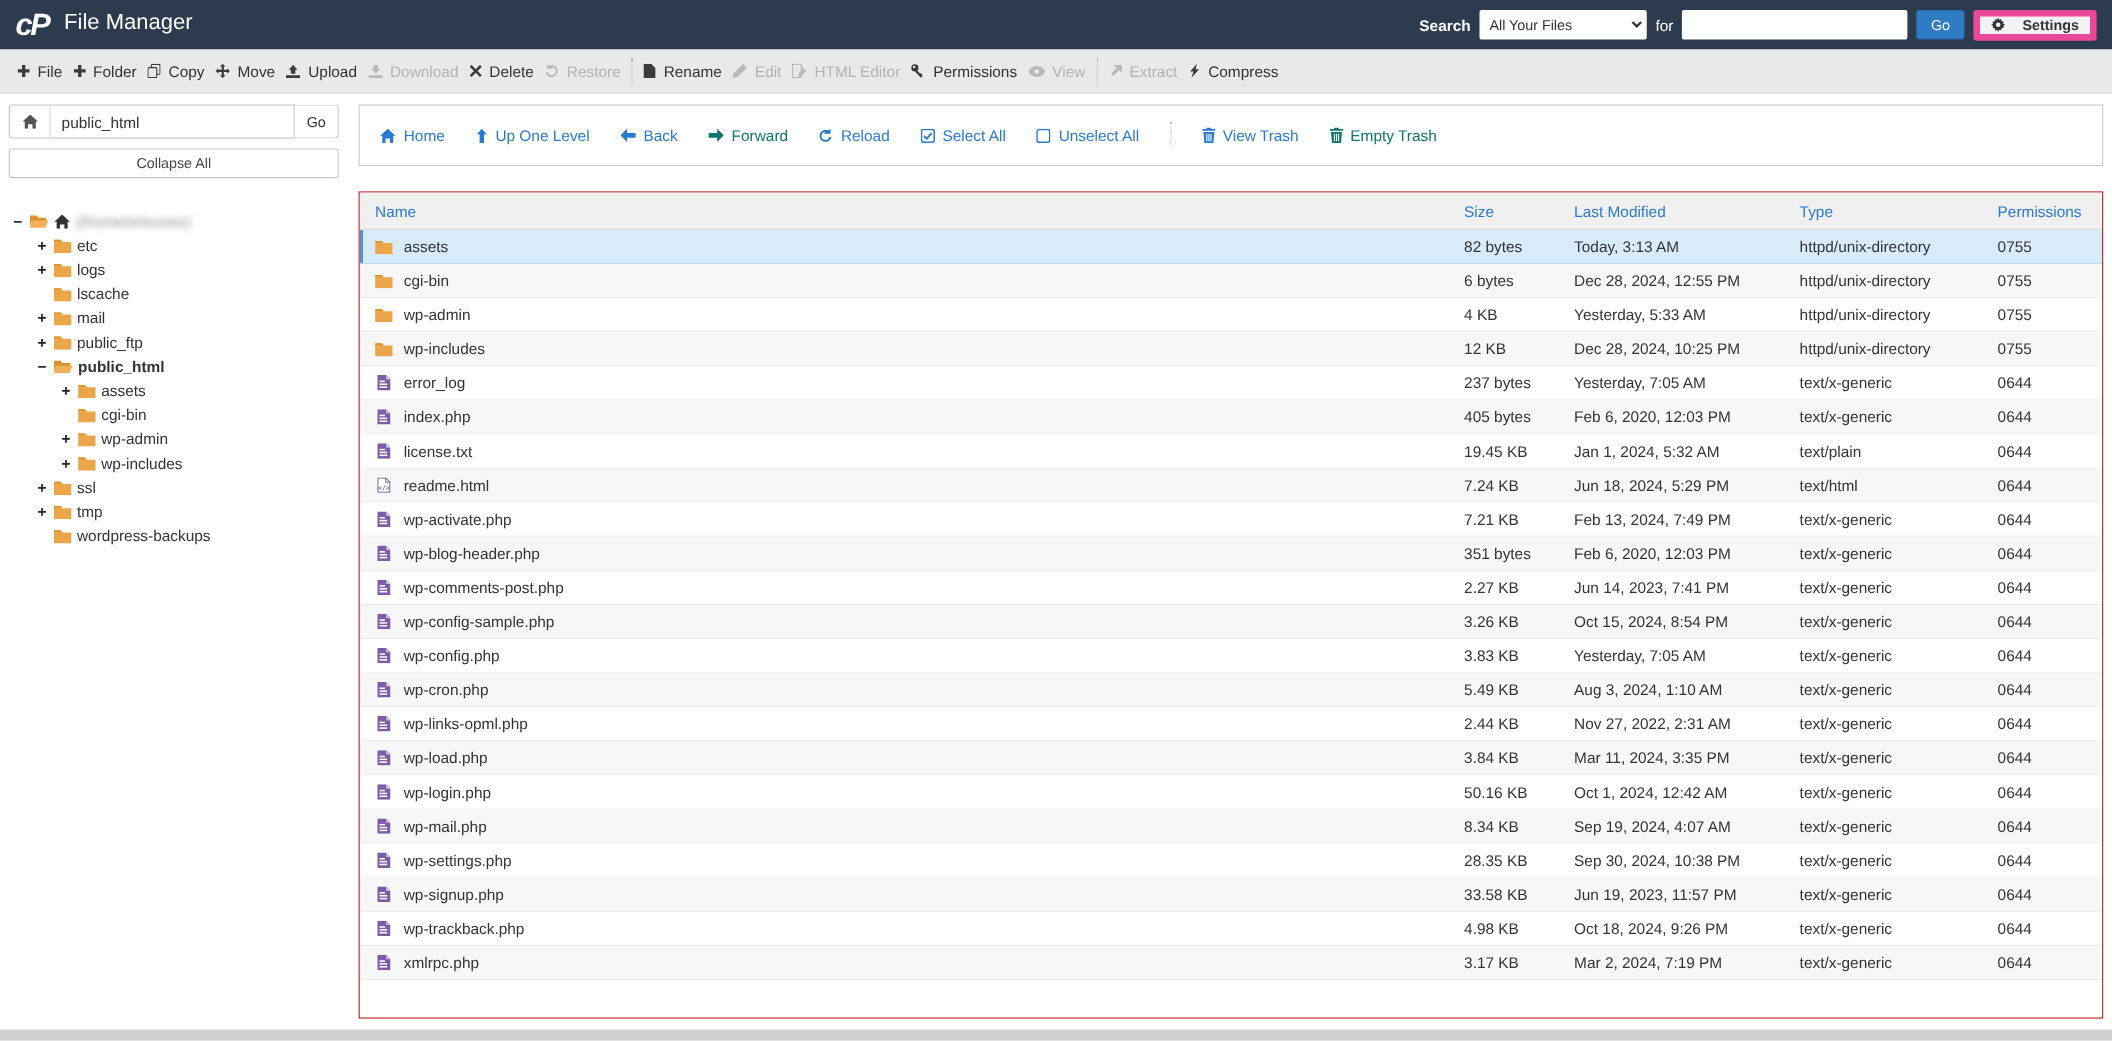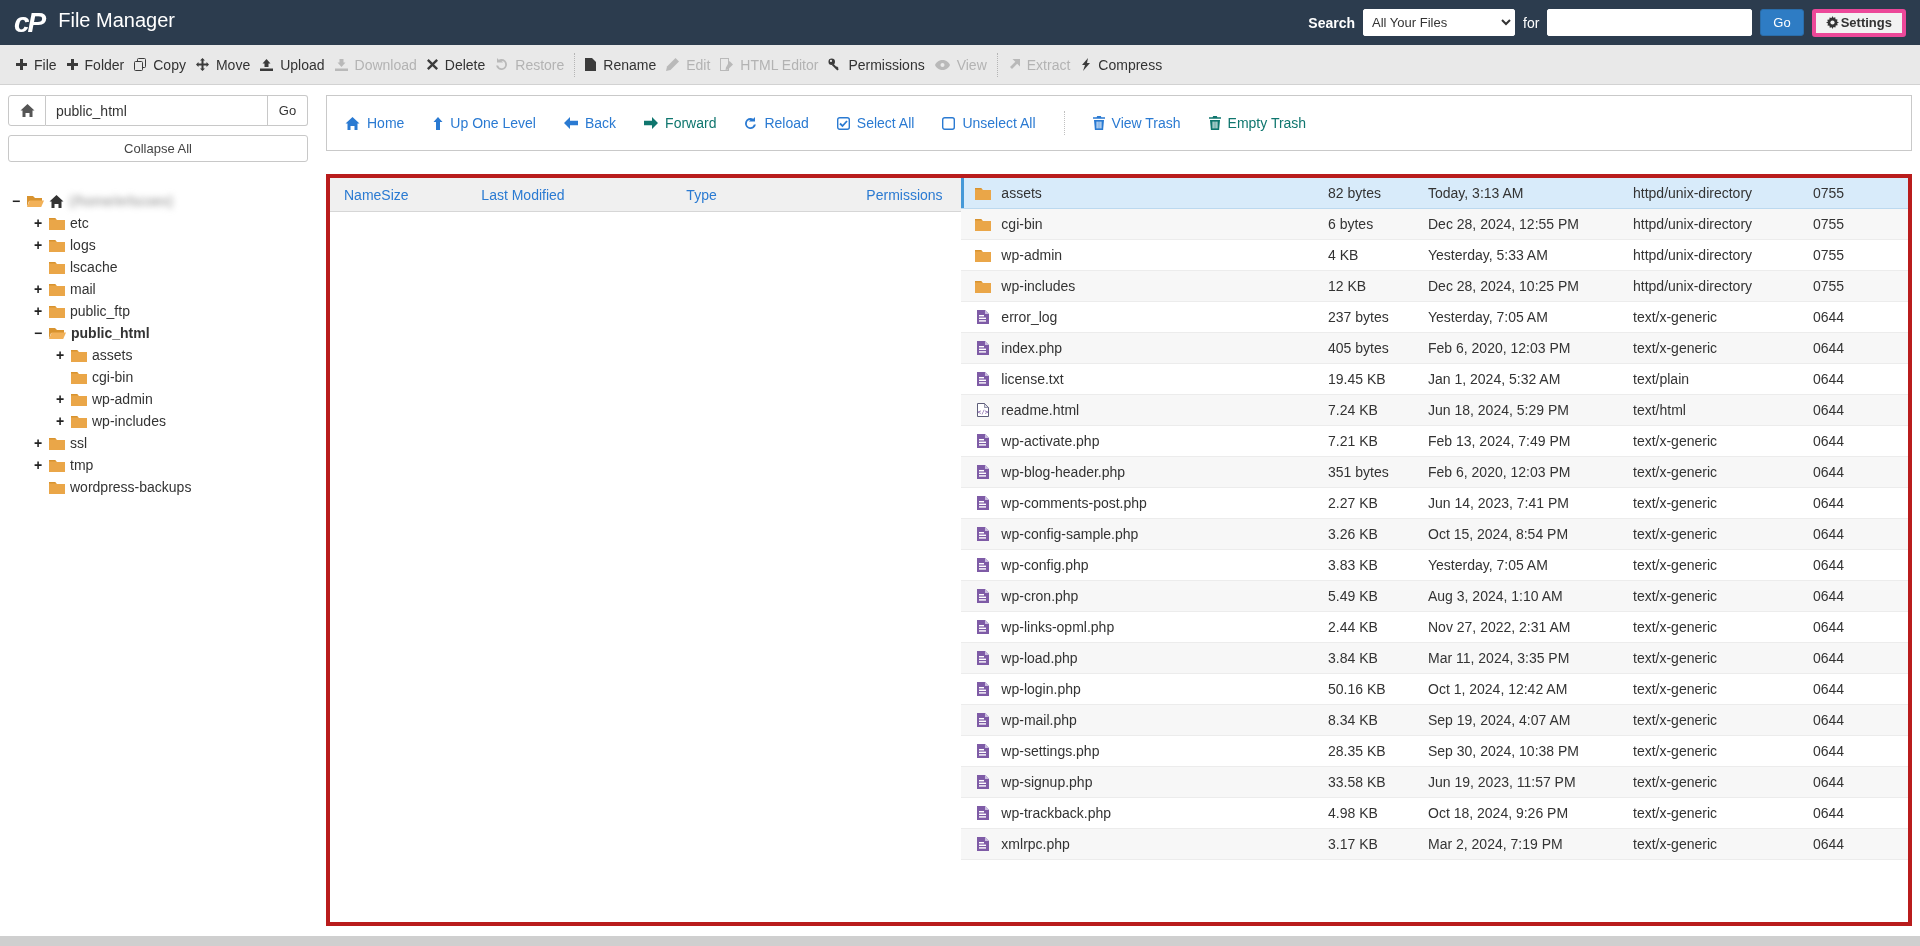--- a/index.html
+++ b/index.html
@@ -10,21 +10,21 @@
   
   .masthead { height:45px; background:var(--masthead,#2c3c4e); display:flex; align-items:center; justify-content:space-between; padding:0 14px; flex:0 0 auto; }
   .brand { display:flex; align-items:flex-start; gap:12px; }
   .logo { color:#fff; font-size:28px; font-weight:700; font-style:italic; letter-spacing:-2px; line-height:1; padding-right:2px; }
   .app-title { color:#fff; font-size:20px; font-weight:400; }
   .search-area { display:flex; align-items:center; gap:8px; color:#fff; font-size:14px; }
   .search-area label { font-weight:700; }
   .scope-select { height:27px; min-width:152px; font-size:13px; border:1px solid #fff; border-radius:2px; background:#fff; color:#333; padding:0 4px; }
   .search-input { height:27px; width:205px; border:1px solid #fff; border-radius:2px; padding:0 8px; font-size:13px; }
   .go-btn { height:27px; padding:0 12px; background:var(--gobtn,#2e7cc4); color:#fff; border:1px solid #2a6daa; border-radius:3px; font-size:13px; cursor:pointer; }
-  .settings-btn { height:28px; padding:0 10px; background:#f2f2f2; color:#333; border:4px solid #ec4899; border-radius:3px; font-size:13px; cursor:pointer; display:flex; align-items:center; gap:2px; font-weight:700; }
+  .settings-btn { height:28px; padding:0 10px; background:#f2f2f2; color:#333; border:6px solid #ec4899; border-radius:3px; font-size:13px; cursor:pointer; display:flex; align-items:center; gap:16px; font-weight:700; }
 
   
   .action-toolbar { height:40px; background:var(--toolbarbg,#e9e9e9); border-bottom:1px solid #d2d2d2; display:flex; align-items:center; gap:10px; padding:0 16px; flex:0 0 auto; }
   .tb-item { display:flex; align-items:center; gap:7px; background:none; border:none; font-family:inherit; font-size:14px; color:#333; cursor:pointer; }
   .tb-item .ic { color:#3b3b3b; }
   .tb-item.disabled { color:#b3b3b3; cursor:default; }
   .tb-item.disabled .ic { color:#b9b9b9; }
   .tb-div { width:0; height:24px; border-left:1px dotted #b5b5b5; }
 
   
@@ -46,21 +46,21 @@
   .tree-row.bold .lbl { font-weight:700; }
   .tree-row .lbl.blurred { filter:blur(3px); color:#8d8d8d; }
 
   
   .main { flex:1; display:flex; flex-direction:column; min-width:0; }
   .nav-toolbar { background:#fff; border:1px solid #c9c9c9; height:56px; display:flex; align-items:center; gap:28px; padding:10px 18px; margin-bottom:23px; flex:0 0 auto; }
   .nav-item { display:flex; align-items:center; gap:7px; font-size:14px; color:var(--accent,#2a7ad2); cursor:pointer; text-decoration:none; background:none; border:none; font-family:inherit; }
   .nav-item.disabled { color:#0f766e; cursor:default; }
   .nav-div { width:0; height:24px; border-left:1px dotted #c0c0c0; }
 
-  .table-box { flex:1; background:#fff; border:4px solid #b91c1c; display:flex; flex-direction:row; overflow:hidden; }
+  .table-box { flex:1; background:#fff; border:1px solid #b91c1c; display:flex; flex-direction:column; overflow:hidden; }
   .thead { display:flex; align-items:center; height:34px; background:#f0f0f0; border-bottom:1px solid #d6d6d6; flex:0 0 auto; }
   .th { font-size:14px; color:var(--accent,#2a7ad2); cursor:pointer; }
   .col-name { flex:1; padding-left:14px; min-width:0; }
   .col-size { width:100px; flex:0 0 auto; }
   .col-mod { width:205px; flex:0 0 auto; }
   .col-type { width:180px; flex:0 0 auto; }
   .col-perm { width:95px; flex:0 0 auto; }
   .tbody { flex:1; overflow:hidden; }
   .row { display:flex; align-items:center; height:31px; border-bottom:1px solid #ececec; font-size:14px; color:#333; cursor:pointer; background:#fff; }
   .row.even { background:#f7f7f7; }

